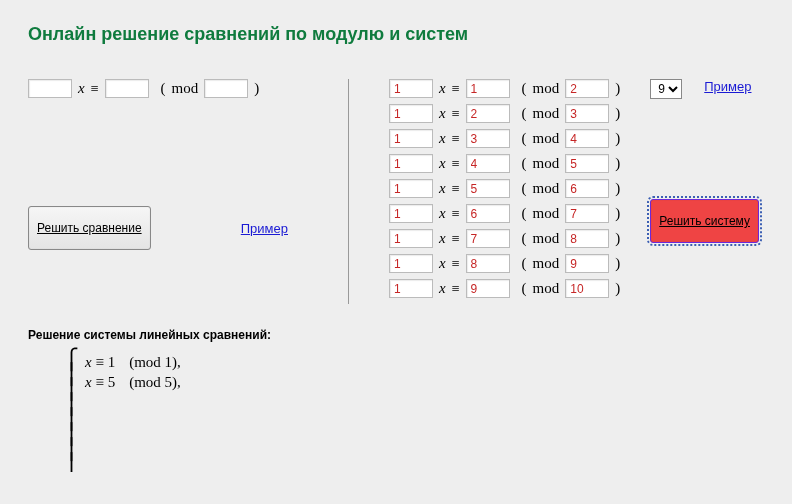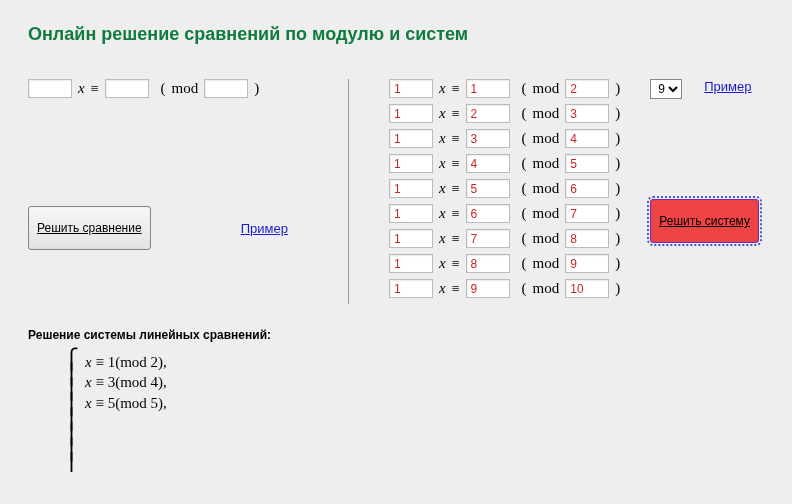--- a/index.html
+++ b/index.html
@@ -142,20 +142,21 @@
   }
   .sys-lines {
     display: flex;
     flex-direction: column;
     font-family: Georgia, 'Times New Roman', serif;
     font-size: 15px;
     line-height: 1.35;
   }
   .sys-row {
     display: flex;
+    gap: 14px;
   }
 </style>
 </head>
 <body>
 
 <div class="page">
   <h1>Онлайн решение сравнений по модулю и систем</h1>
 
   <div class="columns">
 
@@ -293,25 +294,21 @@
           <span>⎪</span>
           <span>⎪</span>
           <span>⎪</span>
           <span>⎪</span>
           <span>⎪</span>
           <span>⎪</span>
         </div>
       <div class="sys-lines" id="sys-lines">
           <div class="sys-row">
             <span><i>x</i> ≡ 1</span>
-            <span>(mod 2),</span>
-          </div>
-          <div class="sys-row">
-            <span><i>x</i> ≡ 3</span>
-            <span>(mod 4),</span>
+            <span>(mod 1),</span>
           </div>
           <div class="sys-row">
             <span><i>x</i> ≡ 5</span>
             <span>(mod 5),</span>
           </div>
         </div>
     </div>
   </div>
 </div>
 

